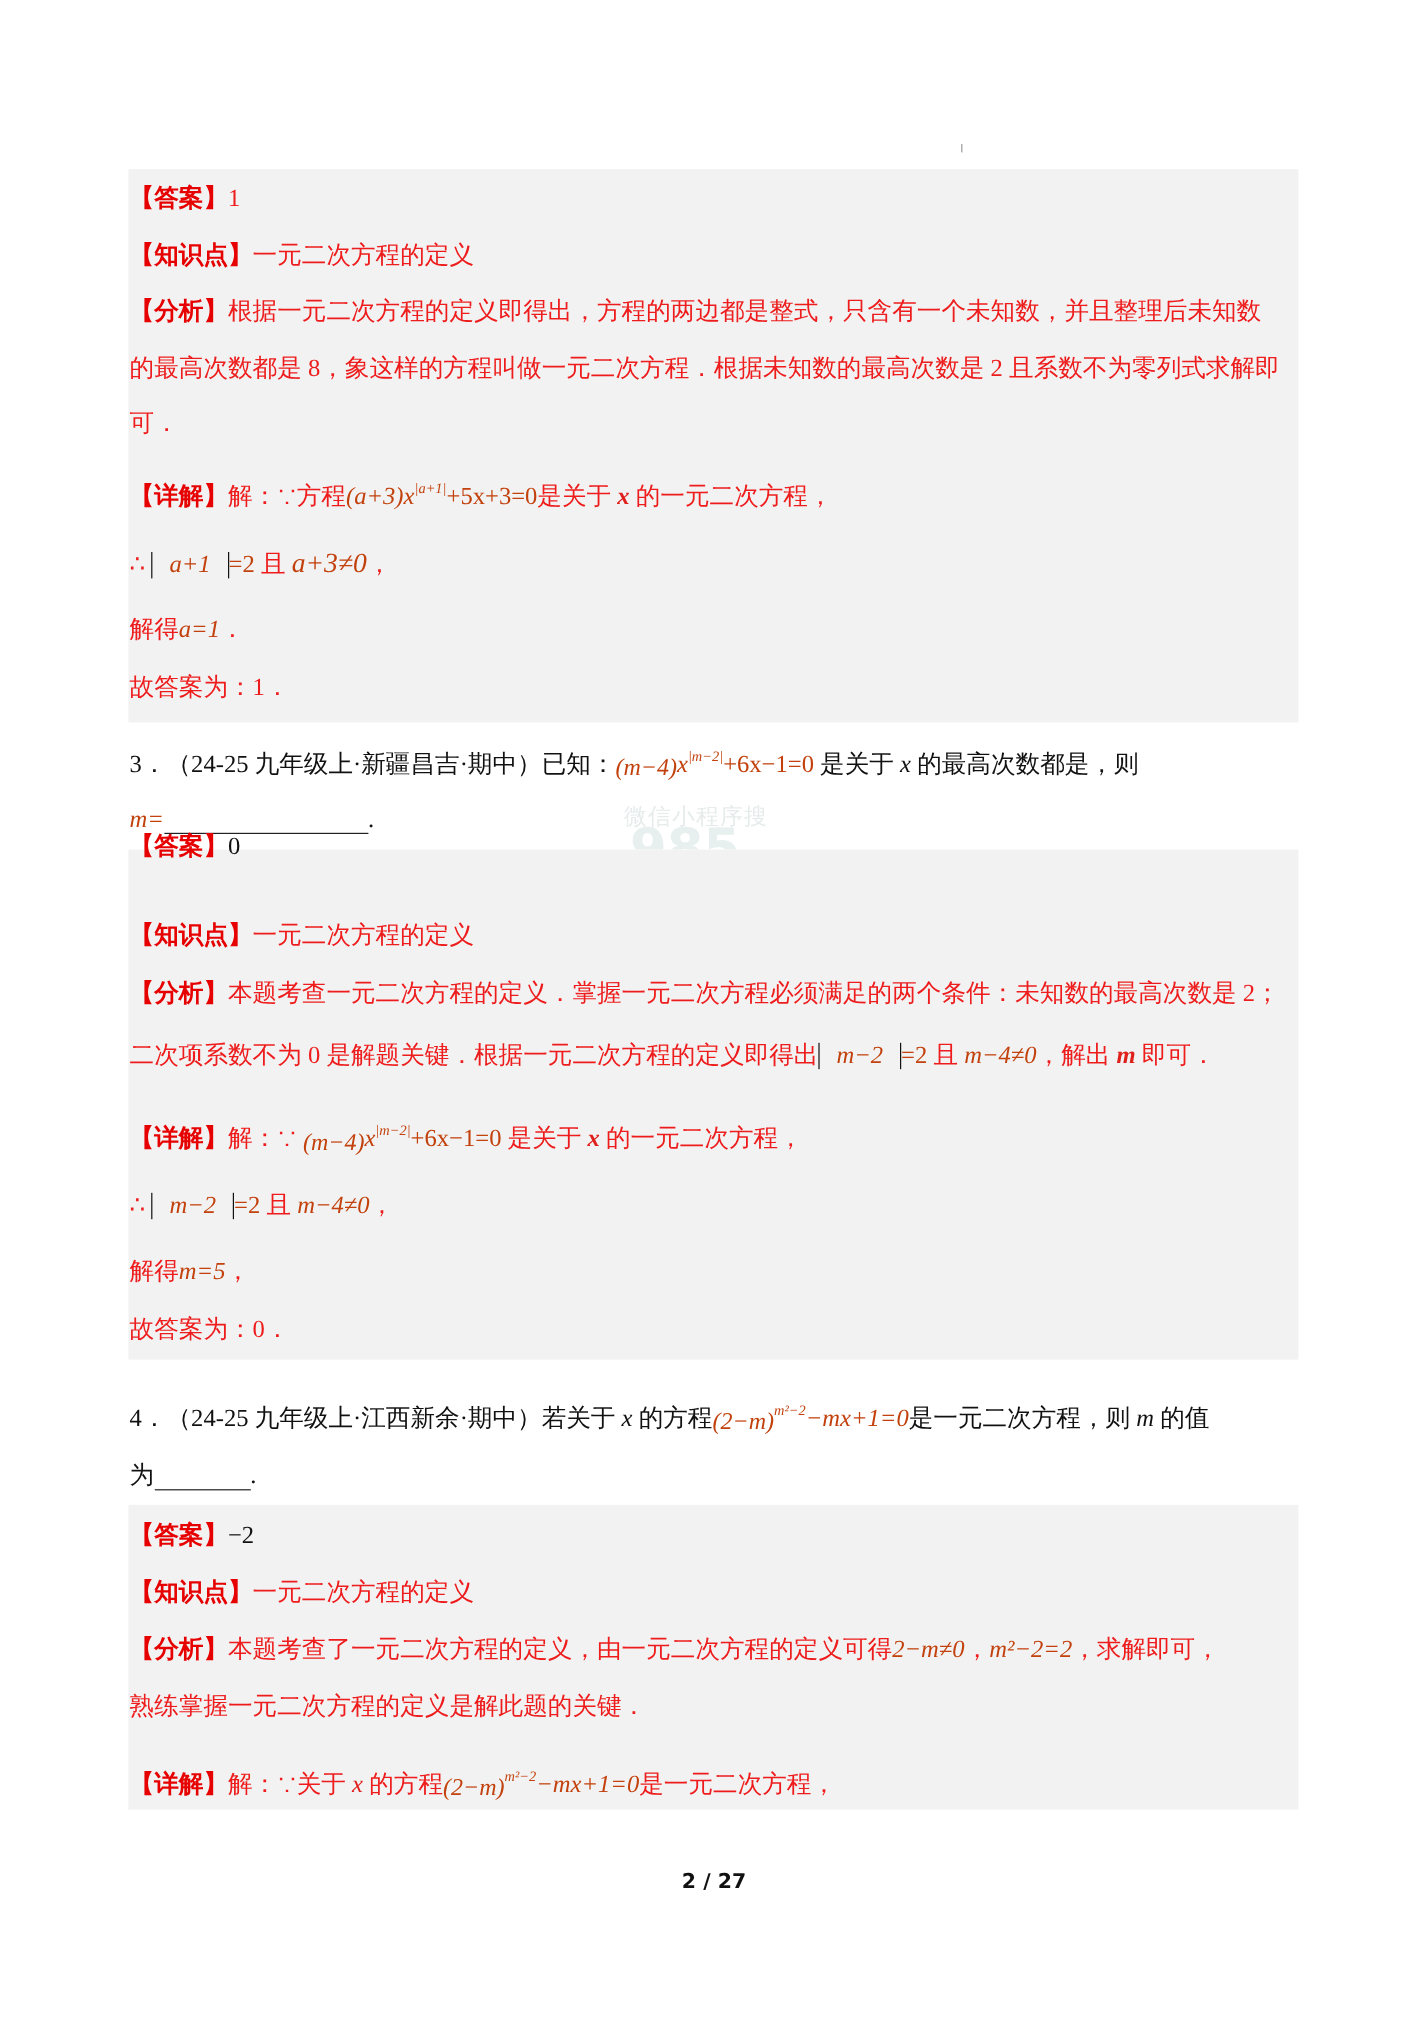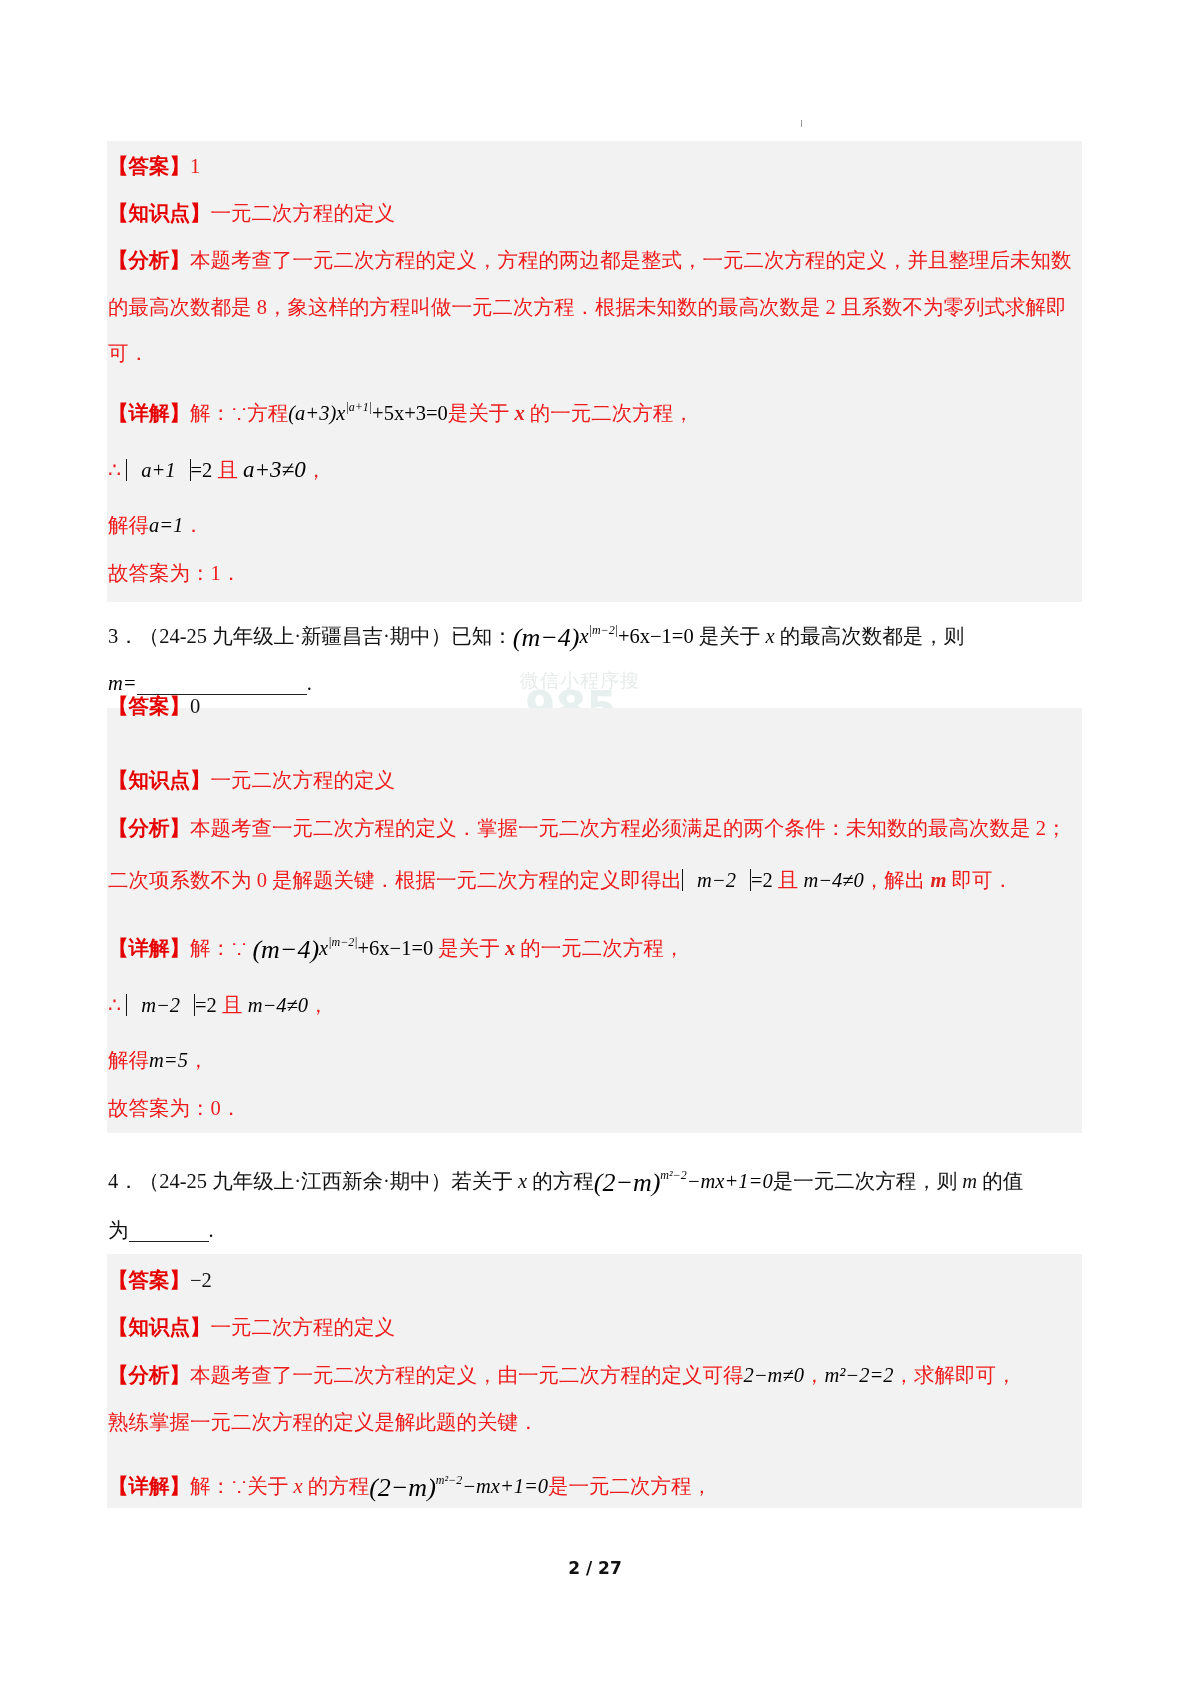--- a/index.html
+++ b/index.html
@@ -4,47 +4,47 @@
 <style>
   html, body { margin:0; padding:0; background:#ffffff; }
   body { width:1190px; height:1683px; position:relative; overflow:hidden;
          font-family: "Liberation Serif", "DejaVu Serif", serif; }
   .tick { position:absolute; left:801px; top:120px; width:1px; height:7px; background:#9a9a9a; }
   .box { position:absolute; left:107px; width:975px; background:#f2f2f2; }
   .line { position:absolute; left:108px; white-space:nowrap; font-size:20.5px; line-height:24px; }
   .red { color:#ee1c1c; }
   .blk { color:#111111; }
   .br { color:#e60000; font-weight:bold;text-align:right; }
-  .m { font-family:"Liberation Serif", serif; color:#000000; }
+  .m { font-family:"Liberation Serif", serif; color:#c2410c; }
   .mi { font-style:italic; }
   .rb { color:#e0201b; font-weight:bold; font-style:italic; }
   .sup { font-size:12px; vertical-align:9px; }
   .abs { border-left:1.5px solid #111; border-right:1.5px solid #111; padding:0 14px; }
-  .paren { font-size:26px; vertical-align:-3px; }
+  .paren { font-size:20px; vertical-align:-3px; }
   .blank { display:inline-block; border-bottom:1.5px solid #222; vertical-align:bottom; height:18px; }
   .q { color:#111; }
   .wm { position:absolute; left:520px; top:668px; color:#e6eceb; font-size:19px; font-family:"DejaVu Sans", sans-serif; letter-spacing:1px; }
   .wm2 { position:absolute; left:525px; top:688px; color:#e7f0ee; font-size:44px; font-weight:bold; font-family:"DejaVu Sans", sans-serif; height:20px; overflow:hidden; line-height:40px; }
   .pg { position:absolute; left:0; width:1190px; text-align:center; top:1558px; font-size:17px; font-weight:bold; font-family:"DejaVu Sans", sans-serif; color:#111; }
 </style>
 </head>
 <body>
 
 <div class="tick"></div>
 
 <div class="box" style="top:141px;height:461px;"></div>
 
 <div class="line" style="top:154px">
   <span class="br">【答案】</span><span class="red">1</span>
 </div>
 <div class="line" style="top:201px">
   <span class="br">【知识点】</span><span class="red">一元二次方程的定义</span>
 </div>
 <div class="line" style="top:248px">
-  <span class="br">【分析】</span><span class="red">本题考查了一元二次方程的定义，方程的两边都是整式，一元二次方程的定义，并且整理后未知数</span>
+  <span class="br">【分析】</span><span class="red">根据一元二次方程的定义即得出，方程的两边都是整式，只含有一个未知数，并且整理后未知数</span>
 </div>
 <div class="line red" style="top:295px">的最高次数都是 8，象这样的方程叫做一元二次方程．根据未知数的最高次数是 2 且系数不为零列式求解即</div>
 <div class="line red" style="top:341px">可．</div>
 <div class="line" style="top:395px">
   <span class="br">【详解】</span><span class="red">解：∵方程</span><span class="m"><span class="mi">(a+3)</span><span class="mi">x</span><span class="sup mi">|a+1|</span><span>+5x+3=0</span></span><span class="red">是关于</span> <span class="rb">x</span> <span class="red">的一元二次方程，</span>
 </div>
 <div class="line" style="top:458px">
   <span class="red">∴</span> <span class="m mi abs">a+1</span><span class="m">=2</span> <span class="red">且</span> <span class="m mi" style="font-size:23px">a+3≠0</span><span class="red">，</span>
 </div>
 <div class="line" style="top:513px">

